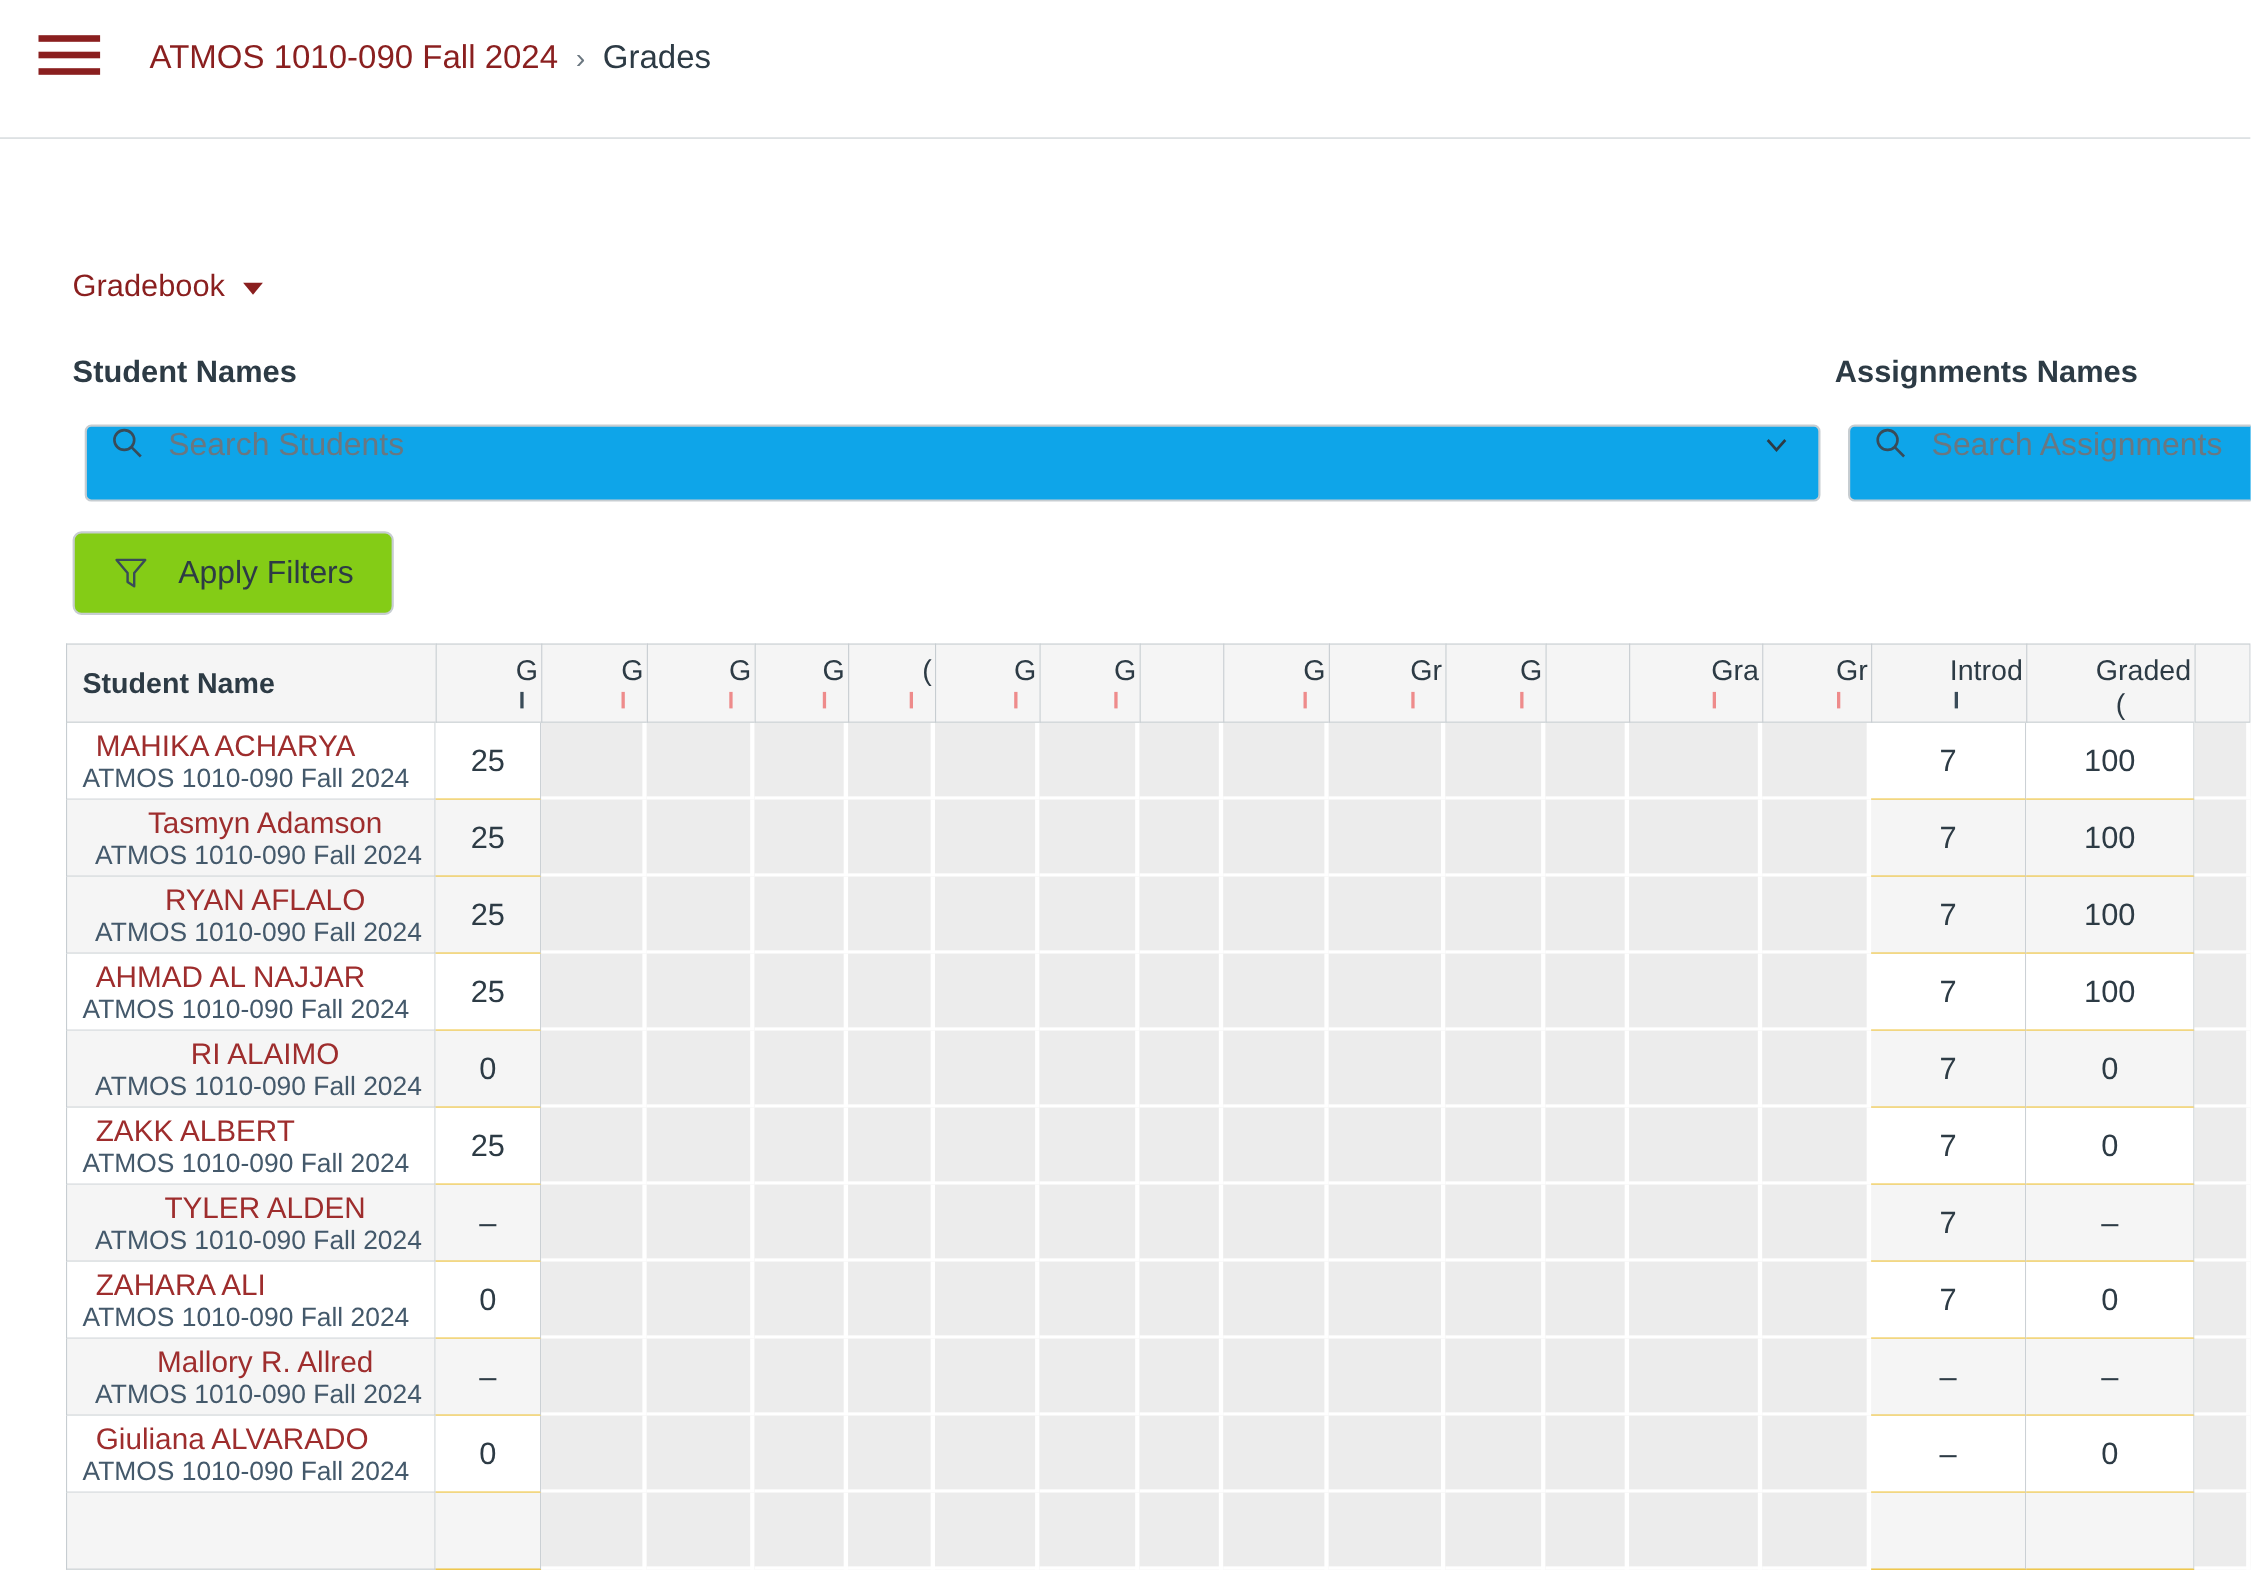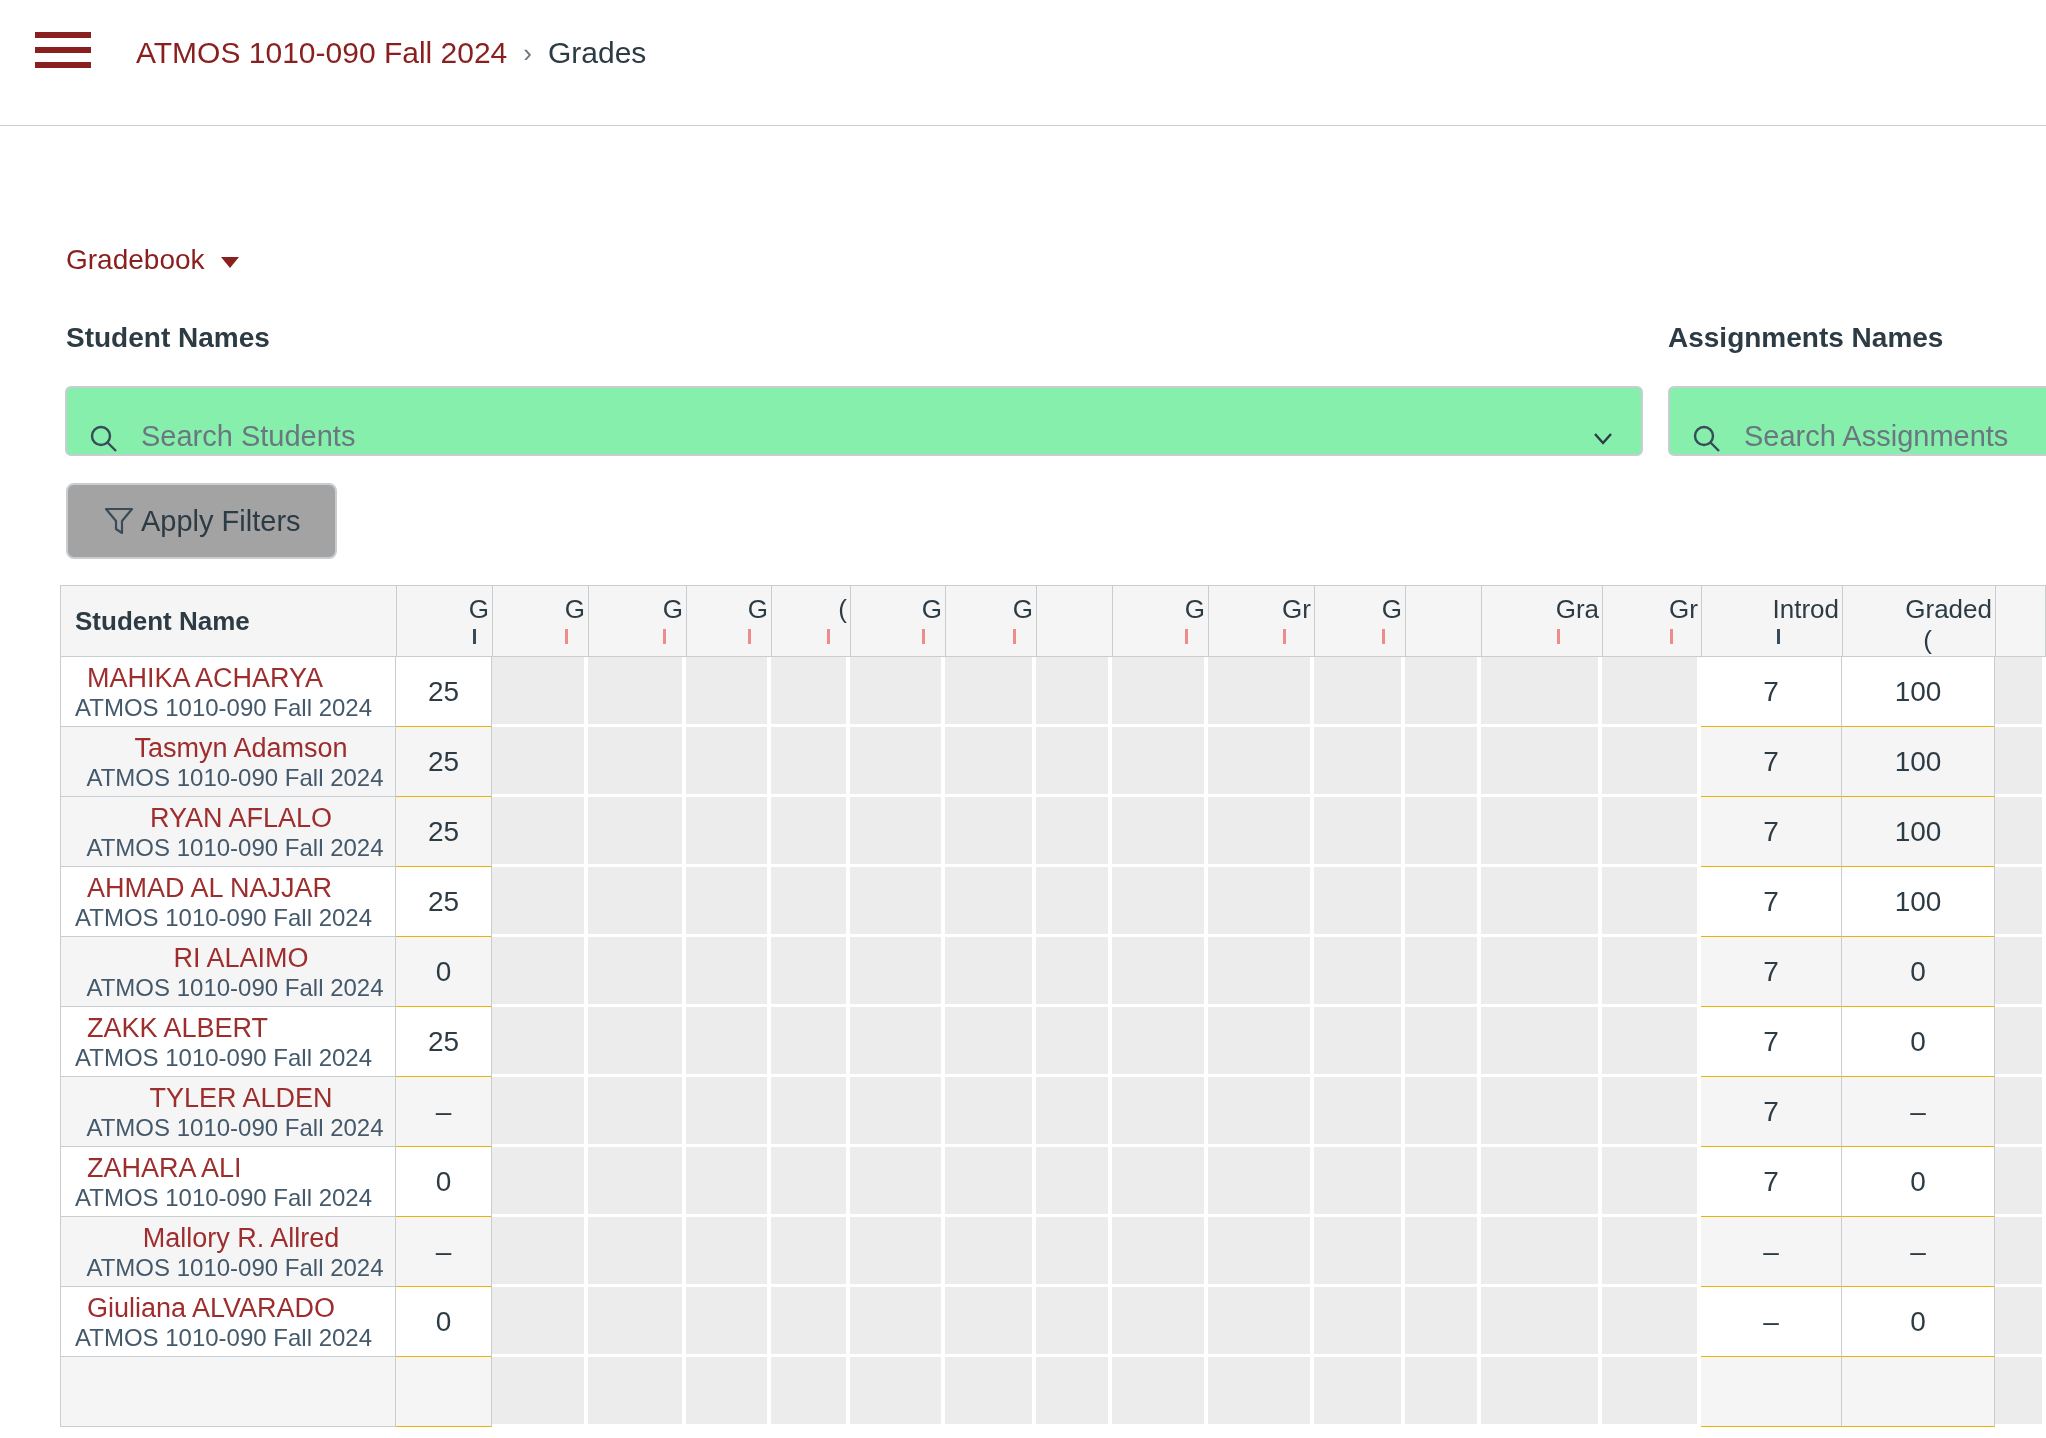--- a/index.html
+++ b/index.html
@@ -18,28 +18,28 @@
   .crumb-sep{color:#6b7780;font-size:26px;margin:0 16px;}
   .crumb-page{color:#2d3b45;}
   
   .gb-menu{position:absolute;left:66px;top:244px;font-size:28px;color:#8a1f1f;display:flex;align-items:center;cursor:pointer;}
   .gb-caret{width:0;height:0;border-left:9px solid transparent;border-right:9px solid transparent;border-top:11px solid #8a1f1f;margin-left:16px;margin-top:4px;}
   
   .sec-heading{position:absolute;font-size:28px;font-weight:bold;color:#2d3b45;}
   .sec-students{left:66px;top:322px;}
   .sec-assignments{left:1668px;top:322px;}
   
-  .search-box{position:absolute;top:386px;height:70px;box-sizing:border-box;border:2px solid #c7cdd1;border-radius:6px;background:#86efac;display:flex;align-items:flex-end;padding:0 22px;}
+  .search-box{position:absolute;top:386px;height:70px;box-sizing:border-box;border:2px solid #c7cdd1;border-radius:6px;background:#0ea5e9;display:flex;align-items:flex-start;padding:0 22px;margin-left:12px;}
   .search-students{left:65px;width:1578px;}
   .search-assignments{left:1668px;width:420px;}
   .search-box svg{flex:0 0 auto;}
   .search-box input{flex:1 1 auto;border:none;outline:none;font-size:29px;color:#2d3b45;margin-left:20px;font-family:"Liberation Sans",sans-serif;background:transparent;min-width:0;}
   .search-box input::placeholder{color:#6b7780;opacity:1;}
   
-  .apply-btn{position:absolute;left:66px;top:483px;height:76px;padding:4px 34px;box-sizing:border-box;border:2px solid #c7cdd1;border-radius:8px;background:#a3a3a3;display:flex;align-items:center;gap:5px;font-size:29px;color:#2d3b45;cursor:pointer;font-family:"Liberation Sans",sans-serif;}
+  .apply-btn{position:absolute;left:66px;top:483px;height:76px;padding:4px 34px;box-sizing:border-box;border:2px solid #c7cdd1;border-radius:8px;background:#84cc16;display:flex;align-items:center;gap:26px;font-size:29px;color:#2d3b45;cursor:pointer;font-family:"Liberation Sans",sans-serif;}
   
   .table-wrap{position:absolute;left:60px;top:585px;}
   table{border-collapse:separate;border-spacing:0;table-layout:fixed;}
   th,td{padding:0;box-sizing:border-box;overflow:hidden;}
   thead th{
     height:72px;background:#f5f5f5;position:relative;
     border-top:1px solid #c7cdd1;border-bottom:1px solid #c7cdd1;border-left:1px solid #c7cdd1;
     font-size:26px;font-weight:normal;vertical-align:top;white-space:nowrap;
   }
   thead th:last-child{border-right:1px solid #c7cdd1;}

